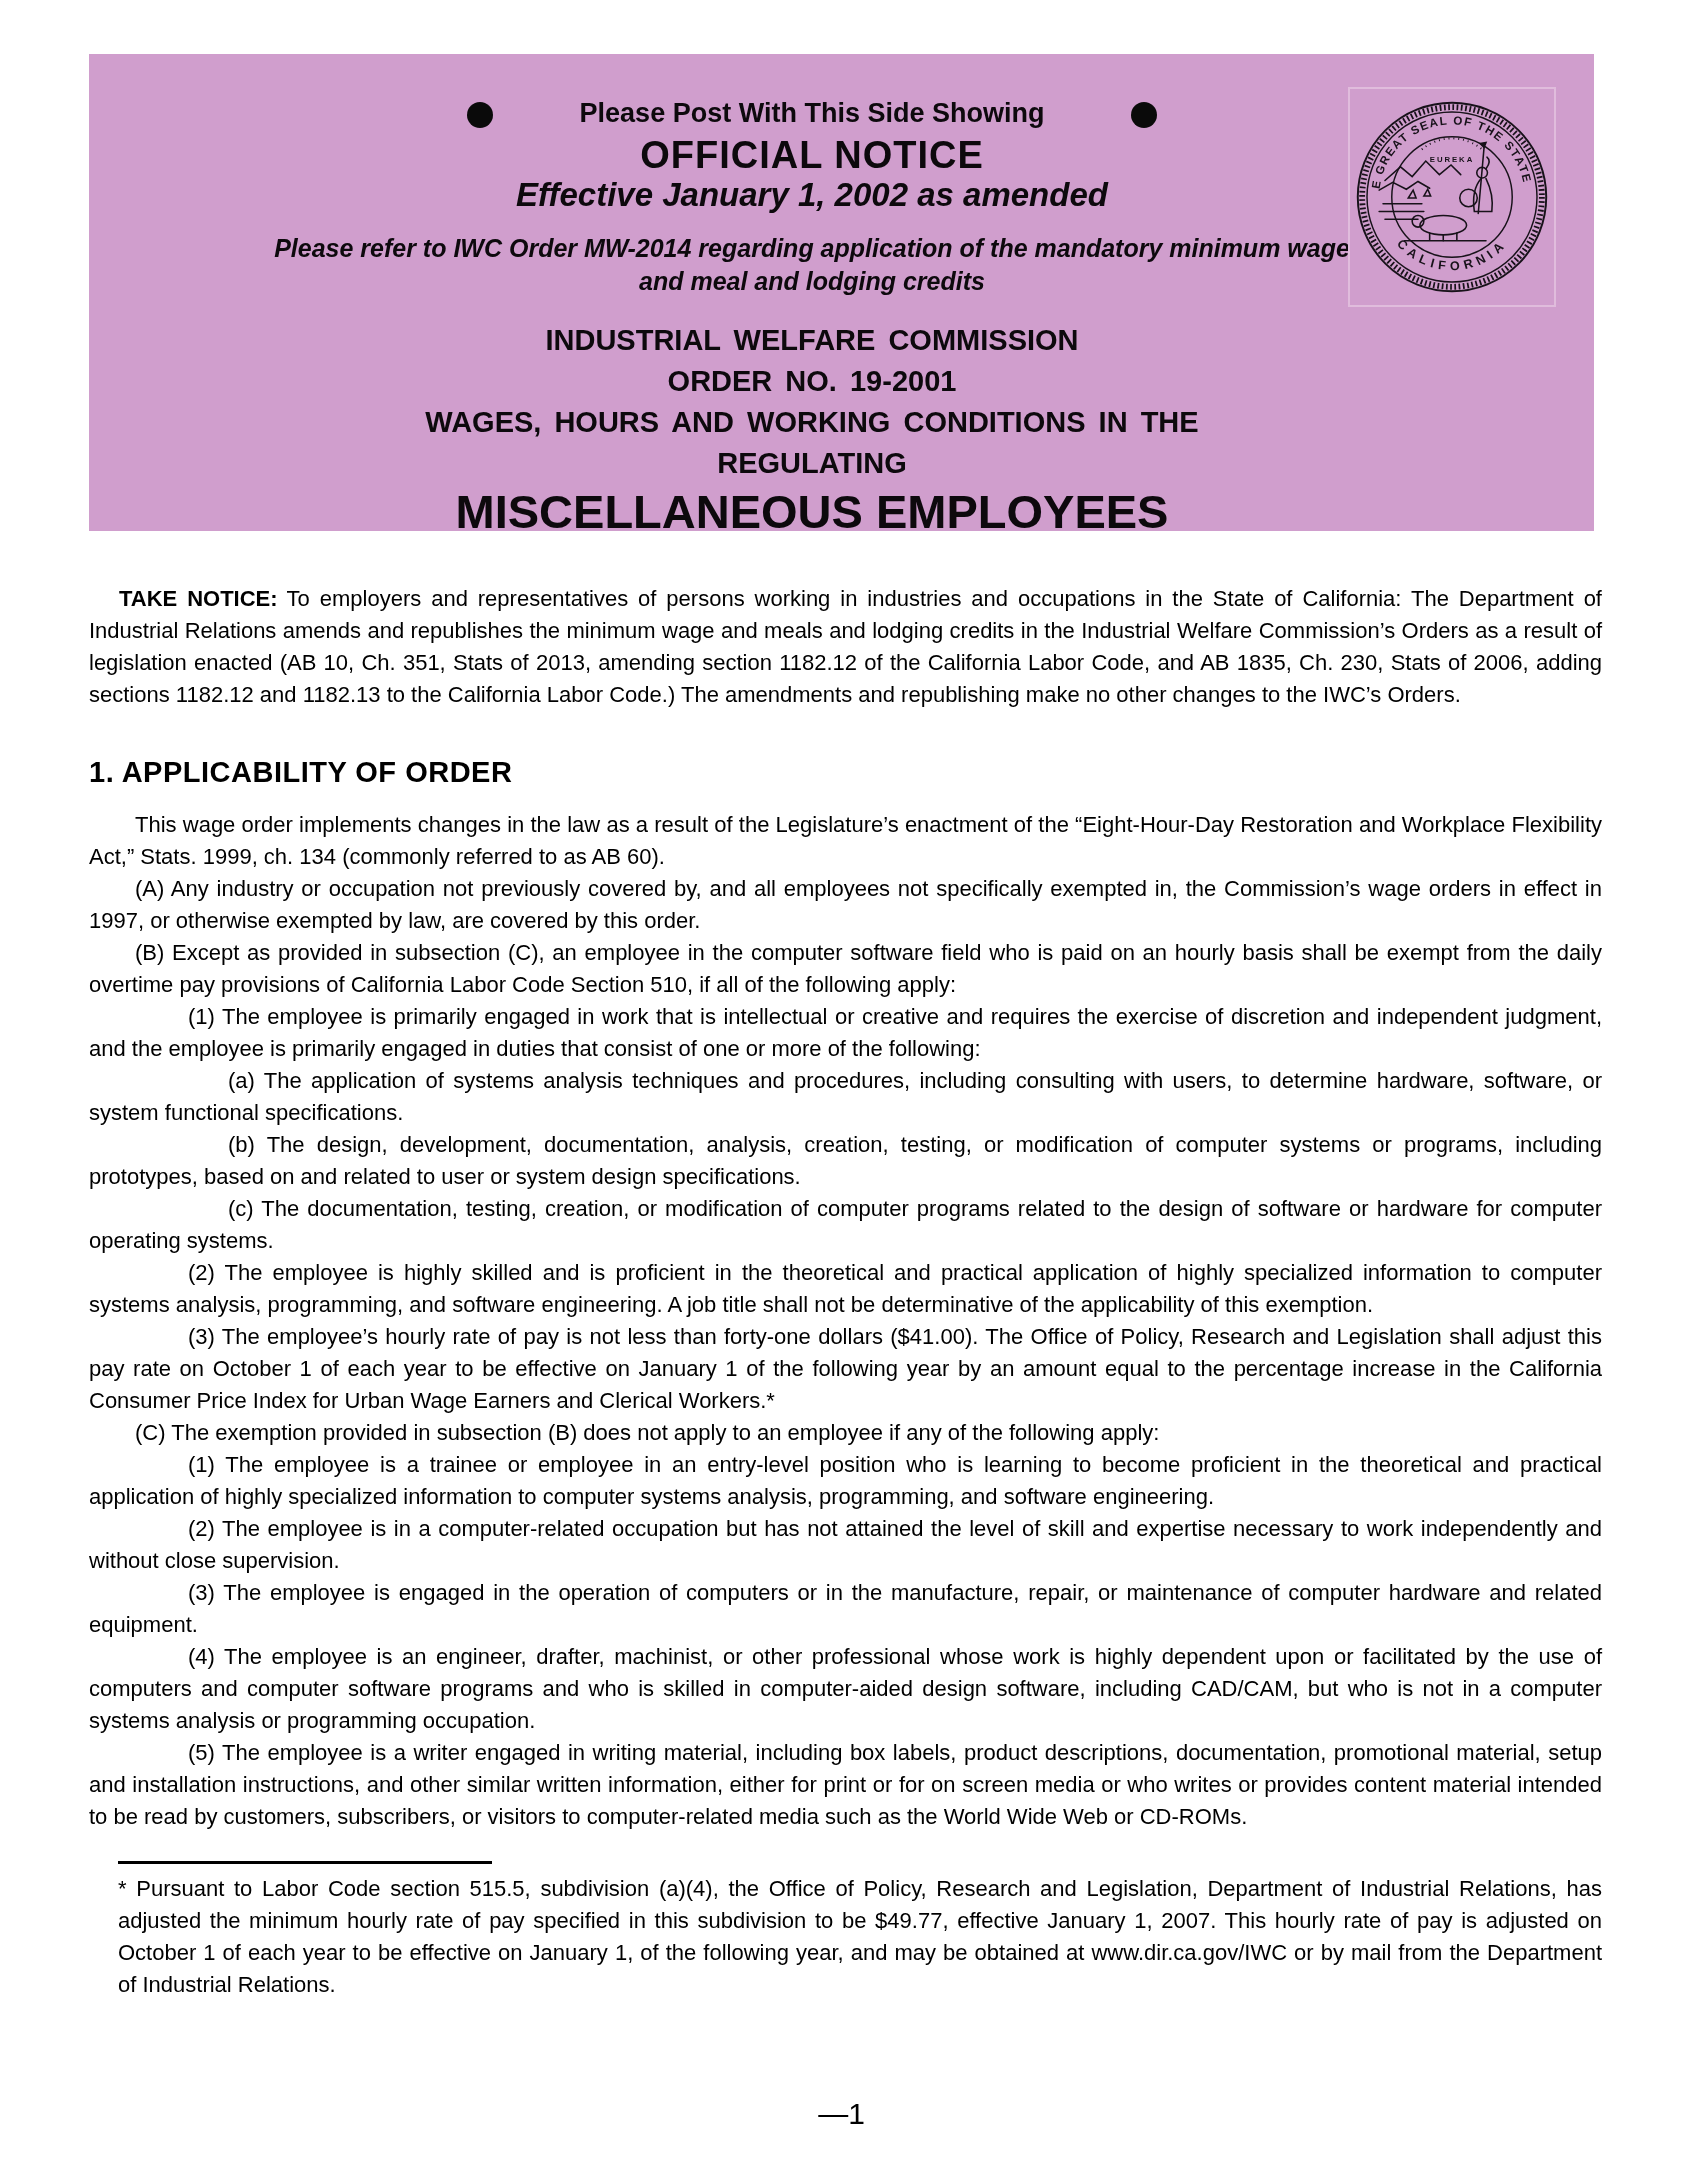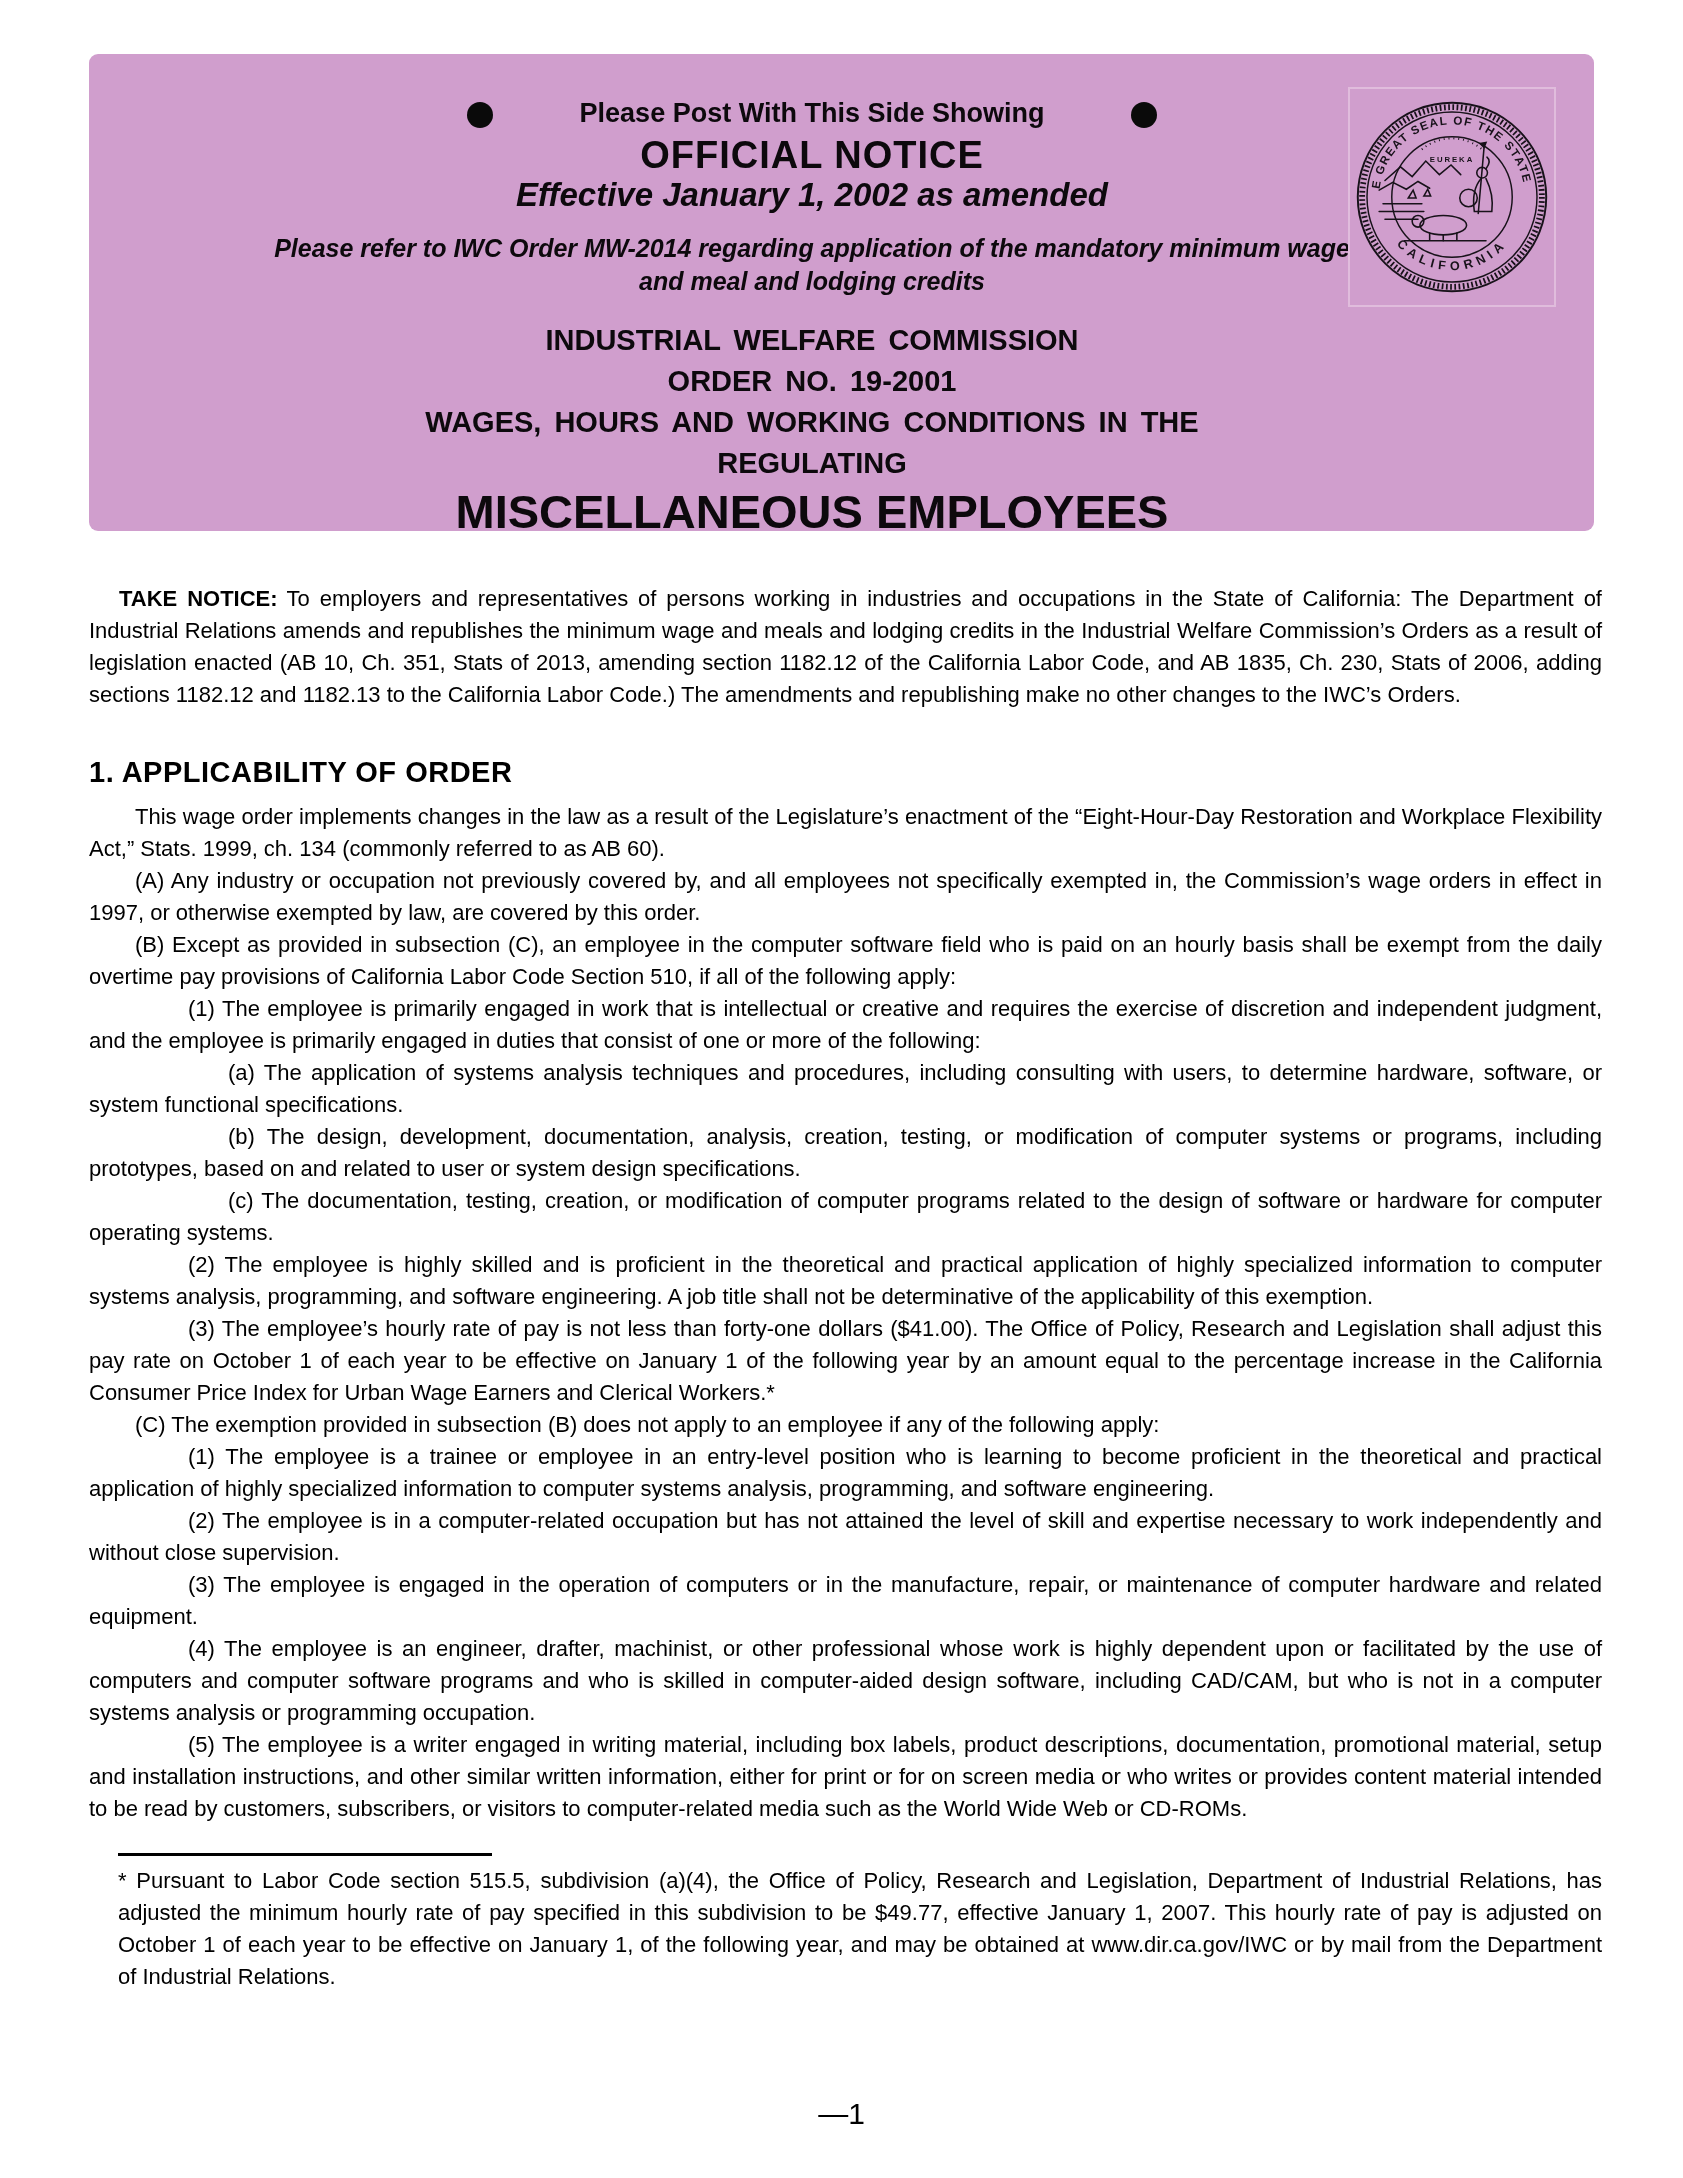--- a/index.html
+++ b/index.html
@@ -5,21 +5,21 @@
   * { margin:0; padding:0; box-sizing:border-box; }
   html,body { background:#ffffff; }
   body {
     width:1683px; height:2178px; position:relative;
     font-family:"Liberation Sans", sans-serif; color:#000;
   }
 
   
   .banner {
     position:absolute; left:89px; top:54px; width:1505px; height:477px;
-    background:#d09ecd; color:#0d090d;border-radius:9px;
+    background:#d09ecd; color:#0d090d;
   }
   .banner-inner {
     height:100%; display:flex; flex-direction:column; align-items:center;
     padding-top:44px; padding-right:59px; font-weight:bold; text-align:center;
   }
   .dot {
     position:absolute; width:26px; height:26px; border-radius:50%;
     background:#0a0a0a; top:48px;
   }
   .dot-left  { left:378px; }
@@ -45,21 +45,21 @@
     font-size:22px; line-height:32px; text-align:justify;
   }
   .body-text p { text-align:justify; }
   p.tn  { text-indent:30px; }
   p.l1  { text-indent:46px; }
   p.l2  { text-indent:99px; }
   p.l3  { text-indent:139px; }
   .tn-label { font-weight:bold; margin-right:9px; }
   .section-heading {
     font-size:29px; font-weight:bold; line-height:34px;
-    margin-top:44px; margin-bottom:12px; text-align:left; letter-spacing:0.5px;
+    margin-top:44px; margin-bottom:20px; text-align:left; letter-spacing:0.5px;
   }
 
   
   .footnote { margin-top:28px;margin-left:29px; }
   .footnote-rule { width:374px; height:3px; background:#000; margin-bottom:9px; }
   .footnote p { text-indent:0; }
 
   
   .page-number {
     position:absolute; top:2097px; left:0; width:1683px;

